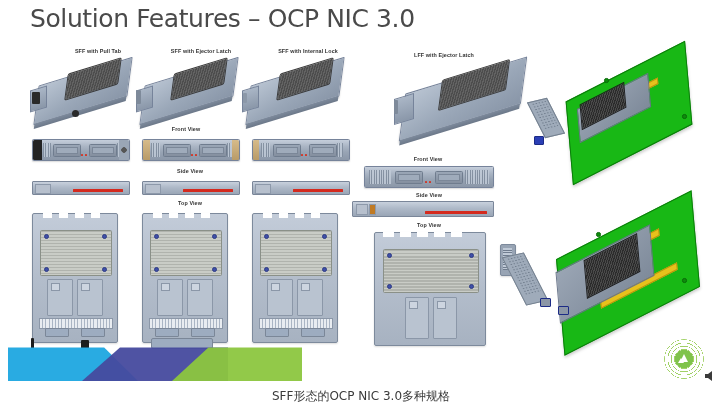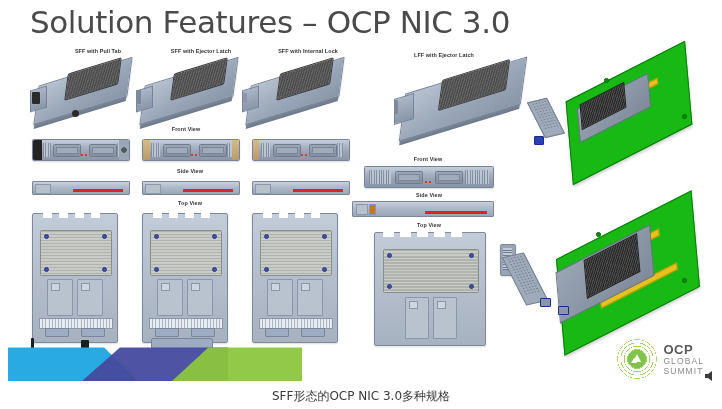--- a/index.html
+++ b/index.html
@@ -3,21 +3,21 @@
 <meta charset="utf-8">
 <style>
   html,body{margin:0;padding:0;background:#ffffff;}
   body{width:722px;height:409px;position:relative;overflow:hidden;
        font-family:"Liberation Sans","DejaVu Sans",sans-serif;color:#404040;}
 
   
   .slide-title{
     position:absolute;left:30px;top:4px;
     font-family:"DejaVu Sans","Liberation Sans",sans-serif;
-    font-size:31px;font-weight:400;color:#4a4a4a;letter-spacing:-0.4px;
+    font-size:25px;font-weight:400;color:#4a4a4a;letter-spacing:-0.4px;
     white-space:nowrap;
   }
 
   
   .lbl{position:absolute;font-size:5.4px;font-weight:bold;color:#333;
        white-space:nowrap;letter-spacing:.1px;text-align:center;}
 
   
   .iso{position:absolute;width:116px;height:62px;}
   .iso .board{
@@ -357,24 +357,19 @@
 </div>
 
 <div class="logo">
   <div class="logo-mark">
     <div class="ring"></div>
     <svg class="peak" viewBox="0 0 14 12">
       <polygon points="7,1 11,9 3,9" fill="#ffffff"></polygon>
       <polygon points="4,5 7,10 1,10" fill="#ffffff"></polygon>
     </svg>
   </div>
-  <div class="logo-txt">
-    <div class="logo-ocp">OCP</div>
-    <div class="logo-g">GLOBAL</div>
-    <div class="logo-s">SUMMIT</div>
-  </div>
 </div>
 
 <svg class="speaker" viewBox="0 0 14 14">
   <polygon points="1,5 4,5 8,2 8,12 4,9 1,9" fill="#3b3b3b"></polygon>
 </svg>
 
 <div class="caption">SFF形态的OCP NIC 3.0多种规格</div>
 
 </body></html>

